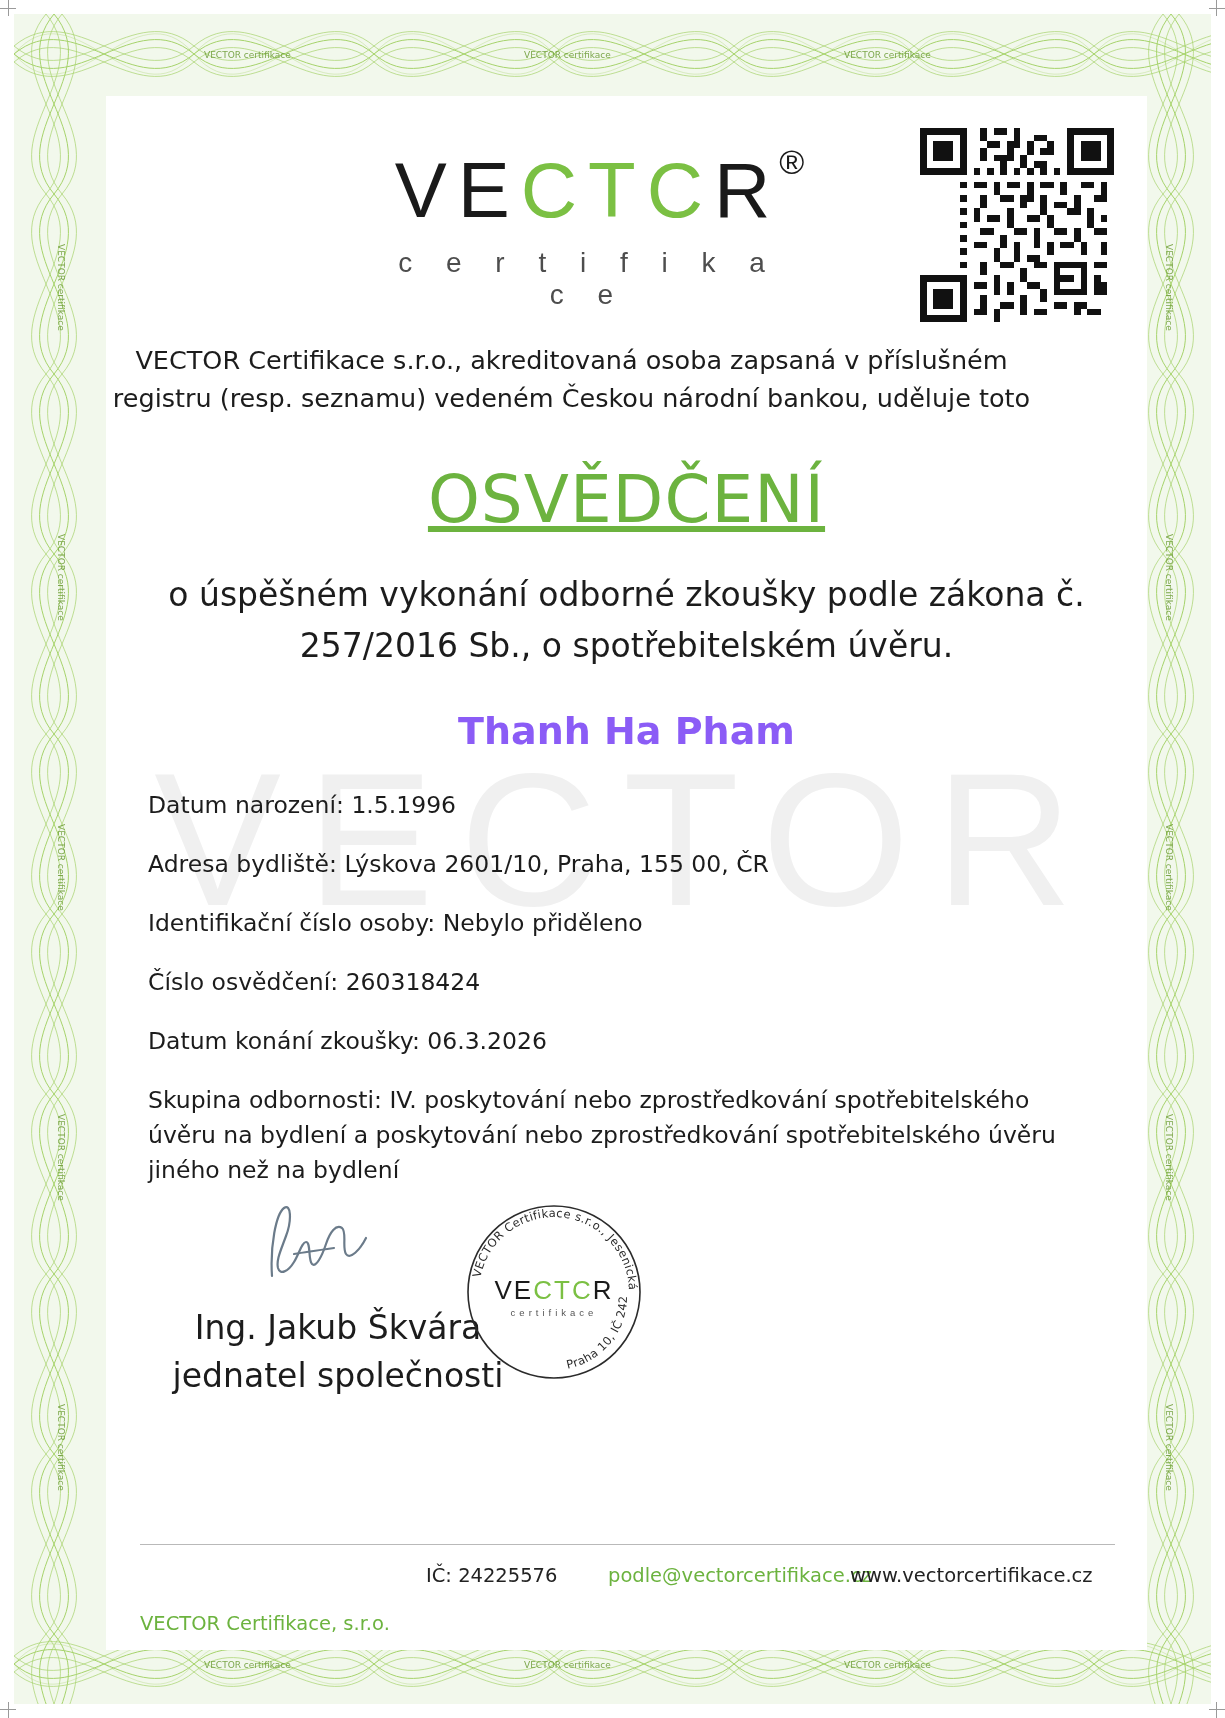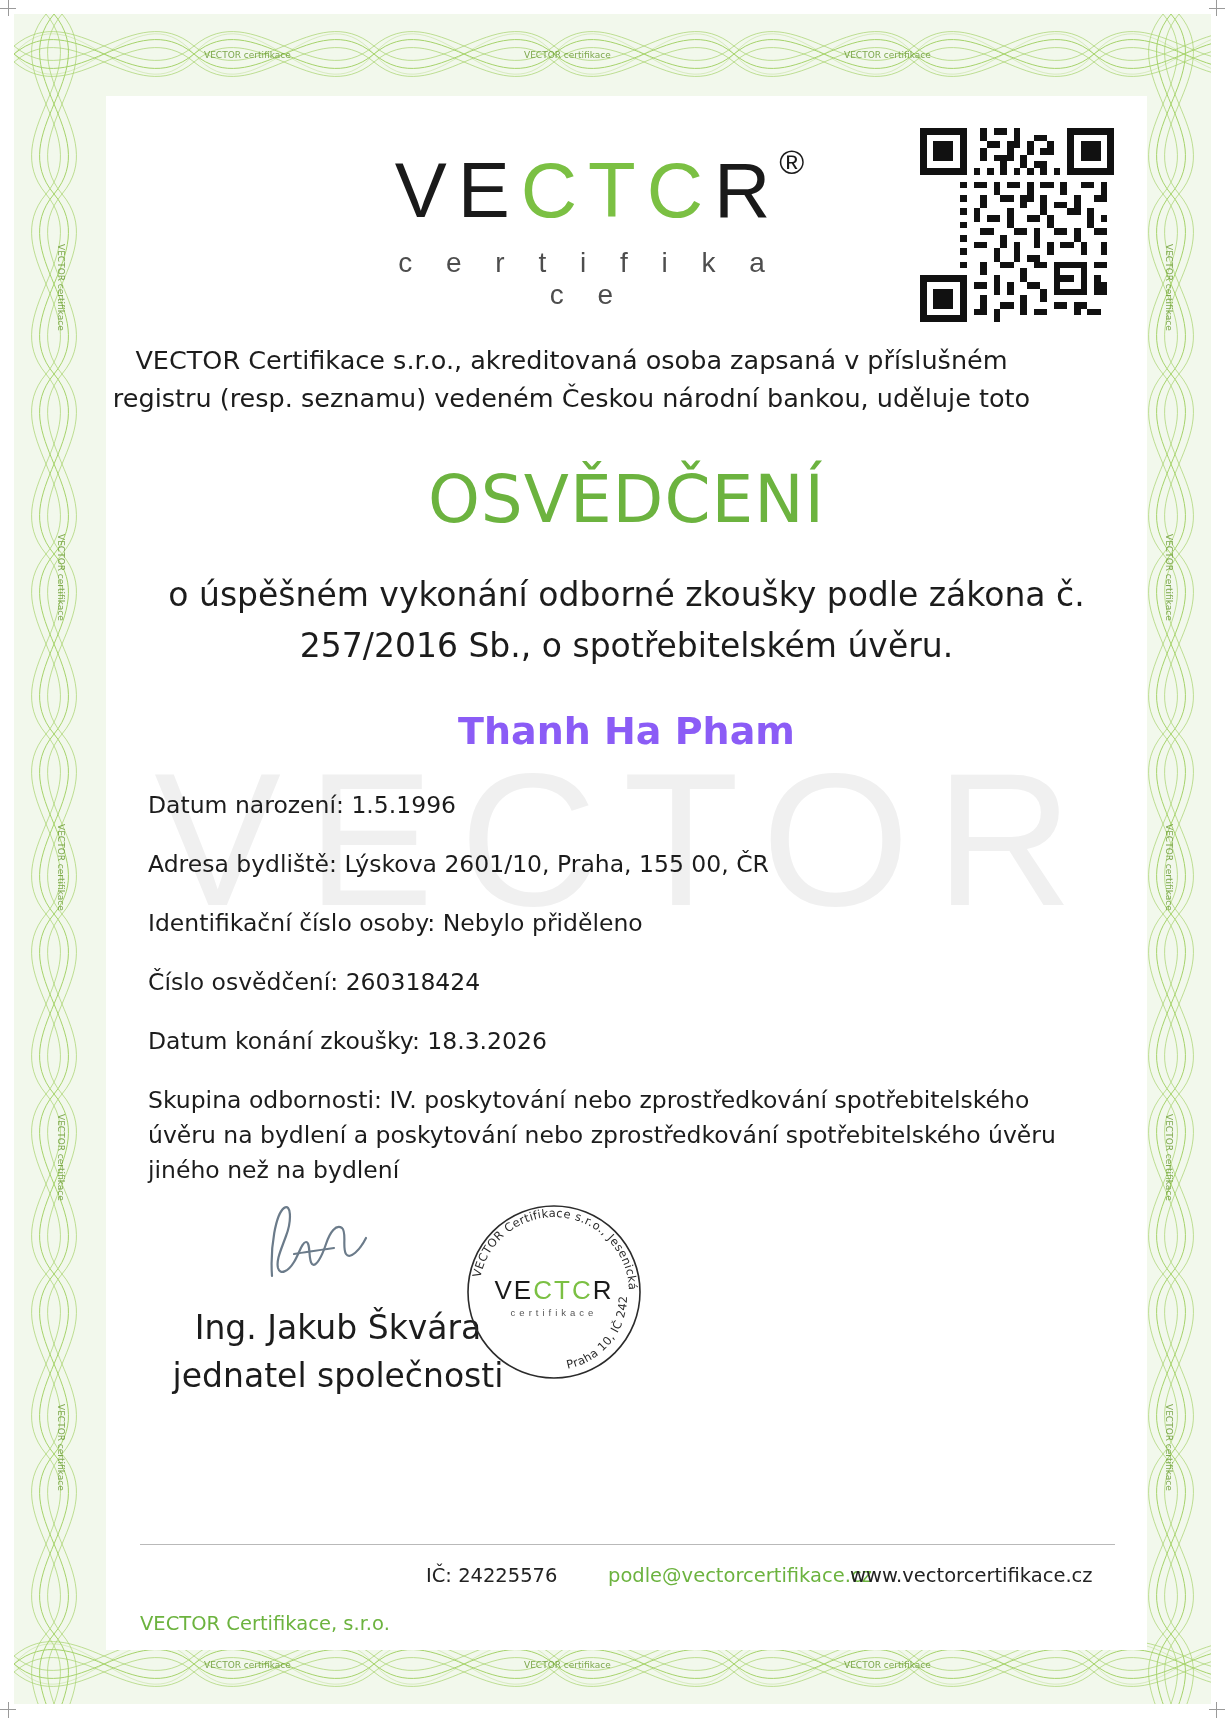--- a/index.html
+++ b/index.html
@@ -134,20 +134,21 @@
   }
   .title {
     position: absolute;
     left: 0;
     top: 365px;
     width: 1041px;
     text-align: center;
     font-size: 66px;
     color: #6cb33f;
     letter-spacing: 1px;
+    text-decoration: underline;
   }
   .subtitle {
     position: absolute;
     left: 0;
     top: 473px;
     width: 1041px;
     text-align: center;
     font-size: 33px;
     line-height: 1.55;
     color: #1c1c1c;
@@ -486,21 +487,21 @@
 
         <div class="subtitle">o úspěšném vykonání odborné zkoušky podle zákona č. 257/2016 Sb., o spotřebitelském úvěru.</div>
 
         <div class="person">Thanh Ha Pham</div>
 
         <div class="fields">
           <div class="row">Datum narození: 1.5.1996</div>
           <div class="row">Adresa bydliště: Lýskova 2601/10, Praha, 155 00, ČR</div>
           <div class="row">Identifikační číslo osoby: Nebylo přiděleno</div>
           <div class="row">Číslo osvědčení: 260318424</div>
-          <div class="row">Datum konání zkoušky: 18.3.2026</div>
+          <div class="row">Datum konání zkoušky: 06.3.2026</div>
           <div class="row multi">Skupina odbornosti: IV. poskytování nebo zprostředkování spotřebitelského úvěru na bydlení a poskytování nebo zprostředkování spotřebitelského úvěru jiného než na bydlení</div>
         </div>
 
         <div class="sig-mark">
           <svg width="160" height="100" viewBox="0 0 160 100" aria-hidden="true">
             <g fill="none" stroke="#6b7b8a" stroke-width="2.2" stroke-linecap="round">
               <path d="M18,82 C16,52 22,20 30,14 C37,9 38,26 32,42 C27,56 22,66 24,74 C26,81 34,78 40,68 C45,60 48,48 52,48 C57,48 54,66 58,70 C62,74 68,62 72,50 C76,38 82,30 88,34 C93,38 88,54 92,60 C96,66 106,56 112,44"></path>
               <path d="M40,60 C52,58 66,56 80,54"></path>
             </g>
           </svg>

